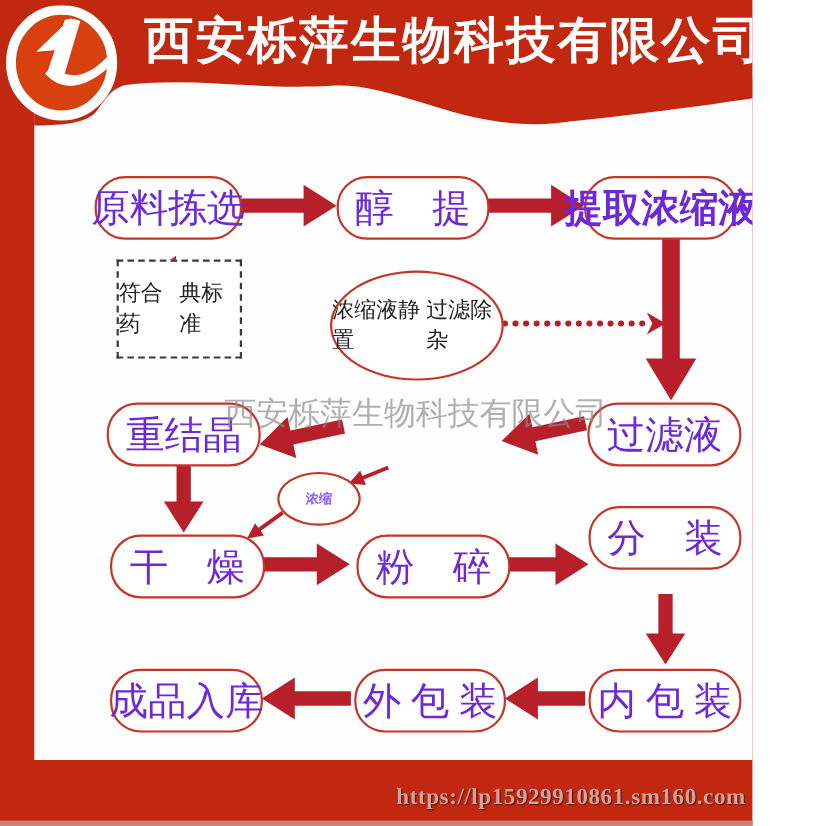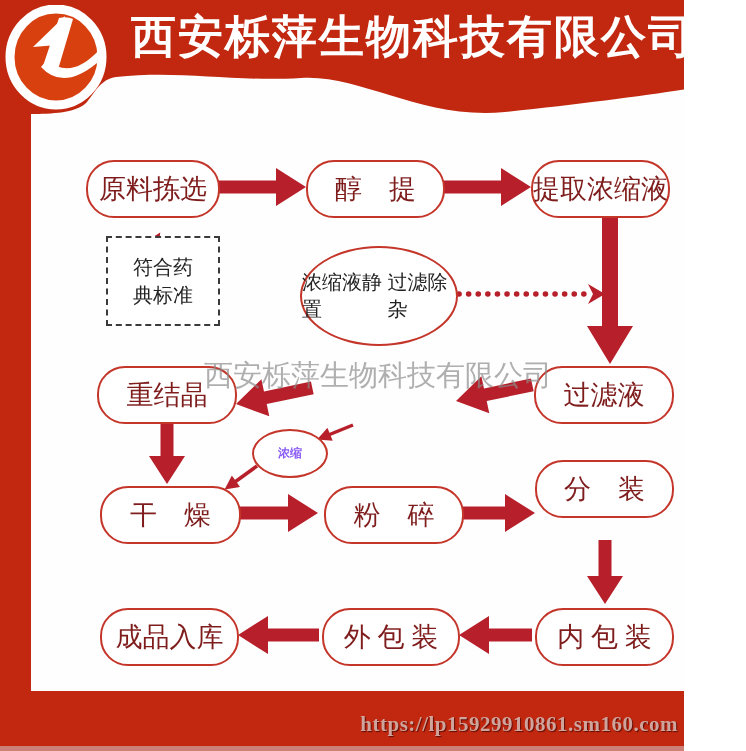--- a/index.html
+++ b/index.html
@@ -23,26 +23,26 @@
     position:absolute;left:110px;top:4px;width:606px;height:66px;
     z-index:10;color:#ffffff;font-size:45px;font-weight:bold;
     letter-spacing:2px;text-align:center;line-height:66px;
     white-space:nowrap;
   }
   .connectors{position:absolute;left:31px;top:70px;z-index:3;}
   .node{
     position:absolute;z-index:4;
     background:#fff;border:2px solid #c4352a;border-radius:28px;
     display:flex;align-items:center;justify-content:center;
-    font-size:27px;color:#7f1d1d;white-space:pre;
+    font-size:35px;color:#6d28d9;white-space:pre;
   }
   .dashed-note{
     position:absolute;left:106px;top:236px;width:110px;height:86px;z-index:4;
     border:2px dashed #3a3a3a;background:#fff;
-    display:flex;flex-direction:column;align-items:center;justify-content:center;
+    display:flex;flex-direction:row;align-items:center;justify-content:center;
     font-size:20px;color:#222;line-height:28px;
   }
   .big-ellipse{
     position:absolute;left:300px;top:246px;width:154px;height:96px;z-index:4;
     border:2px solid #c4352a;border-radius:50%;background:#fff;
     display:flex;flex-direction:row;align-items:center;justify-content:center;
     font-size:20px;color:#222;line-height:27px;
   }
   .small-ellipse{
     position:absolute;left:252px;top:429px;width:72px;height:45px;z-index:4;
@@ -117,21 +117,21 @@
       <polygon points="605,294 588,284 593,294 588,304"></polygon>
 
       <path d="M140,265 L158,236" fill="none" stroke="#b7202a" stroke-width="3" marker-end="url(#ah)"></path>
       <path d="M353,425 L321,438" fill="none" stroke="#b7202a" stroke-width="3.5" marker-end="url(#ah)"></path>
       <path d="M257,466 L228,487" fill="none" stroke="#b7202a" stroke-width="3.5" marker-end="url(#ah)"></path>
     </g>
   </svg>
 
   <div class="node" style="left:86px;top:160px;width:130px;height:54px;">原料拣选</div>
   <div class="node" style="left:306px;top:160px;width:135px;height:54px;">醇　提</div>
-  <div class="node" style="left:531px;top:160px;width:135px;height:54px;">提取浓缩液</div>
+  <div class="node" style="left:531px;top:160px;width:135px;height:54px;font-weight:bold;">提取浓缩液</div>
   <div class="node" style="left:534px;top:366px;width:136px;height:54px;">过滤液</div>
   <div class="node" style="left:97px;top:366px;width:136px;height:54px;">重结晶</div>
   <div class="node" style="left:100px;top:486px;width:137px;height:54px;">干　燥</div>
   <div class="node" style="left:324px;top:486px;width:136px;height:54px;">粉　碎</div>
   <div class="node" style="left:535px;top:460px;width:135px;height:54px;">分　装</div>
   <div class="node" style="left:535px;top:608px;width:135px;height:54px;">内 包 装</div>
   <div class="node" style="left:322px;top:608px;width:134px;height:54px;">外 包 装</div>
   <div class="node" style="left:100px;top:608px;width:135px;height:54px;">成品入库</div>
 
   <div class="dashed-note">

